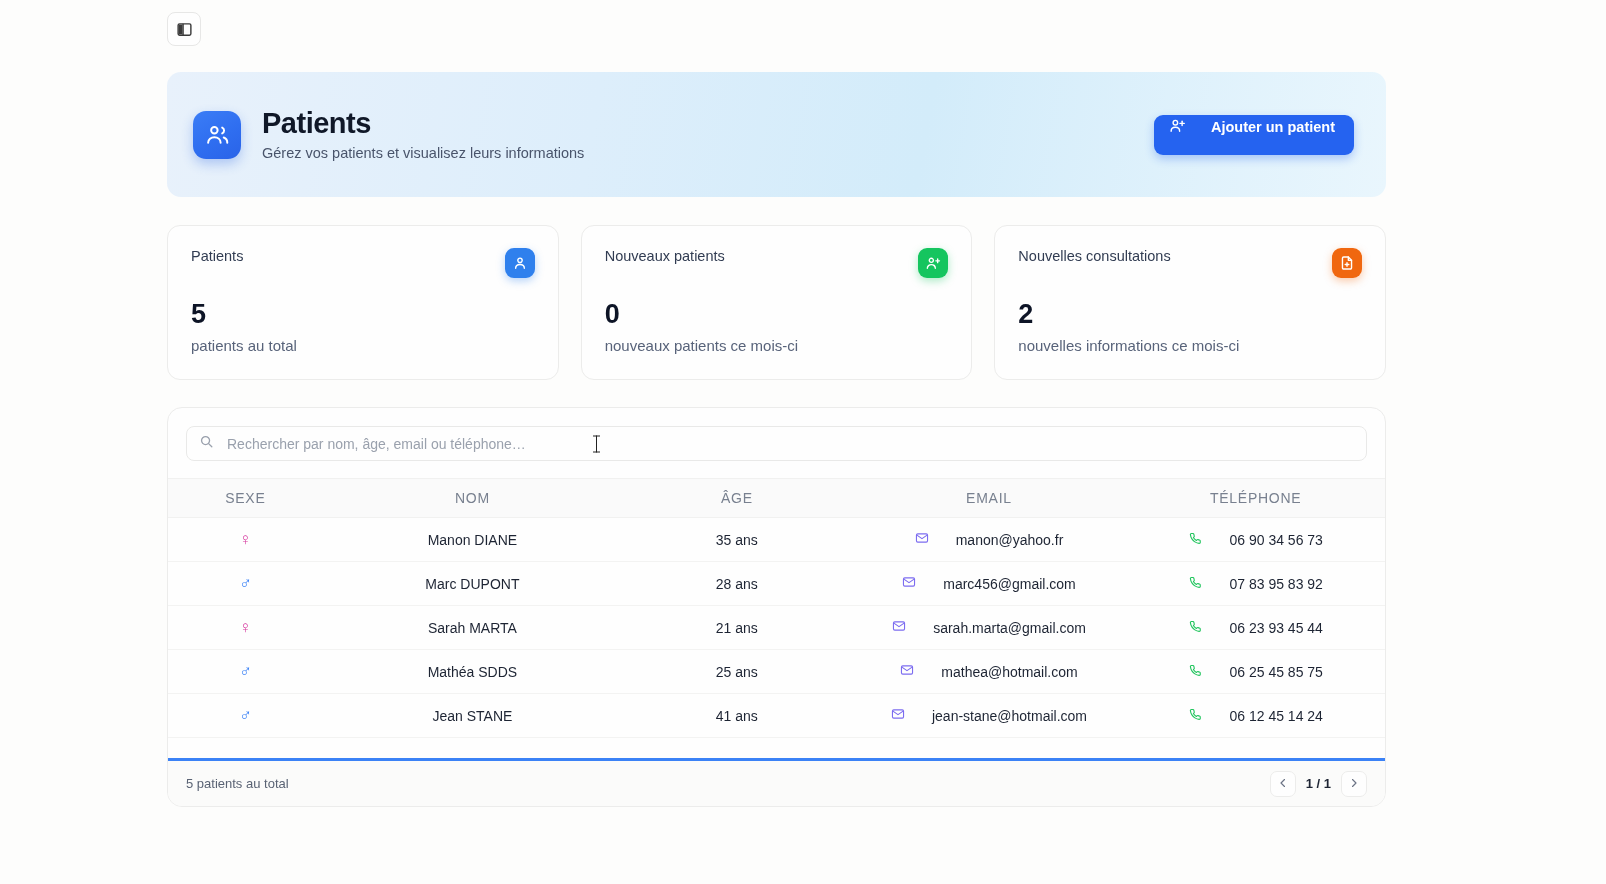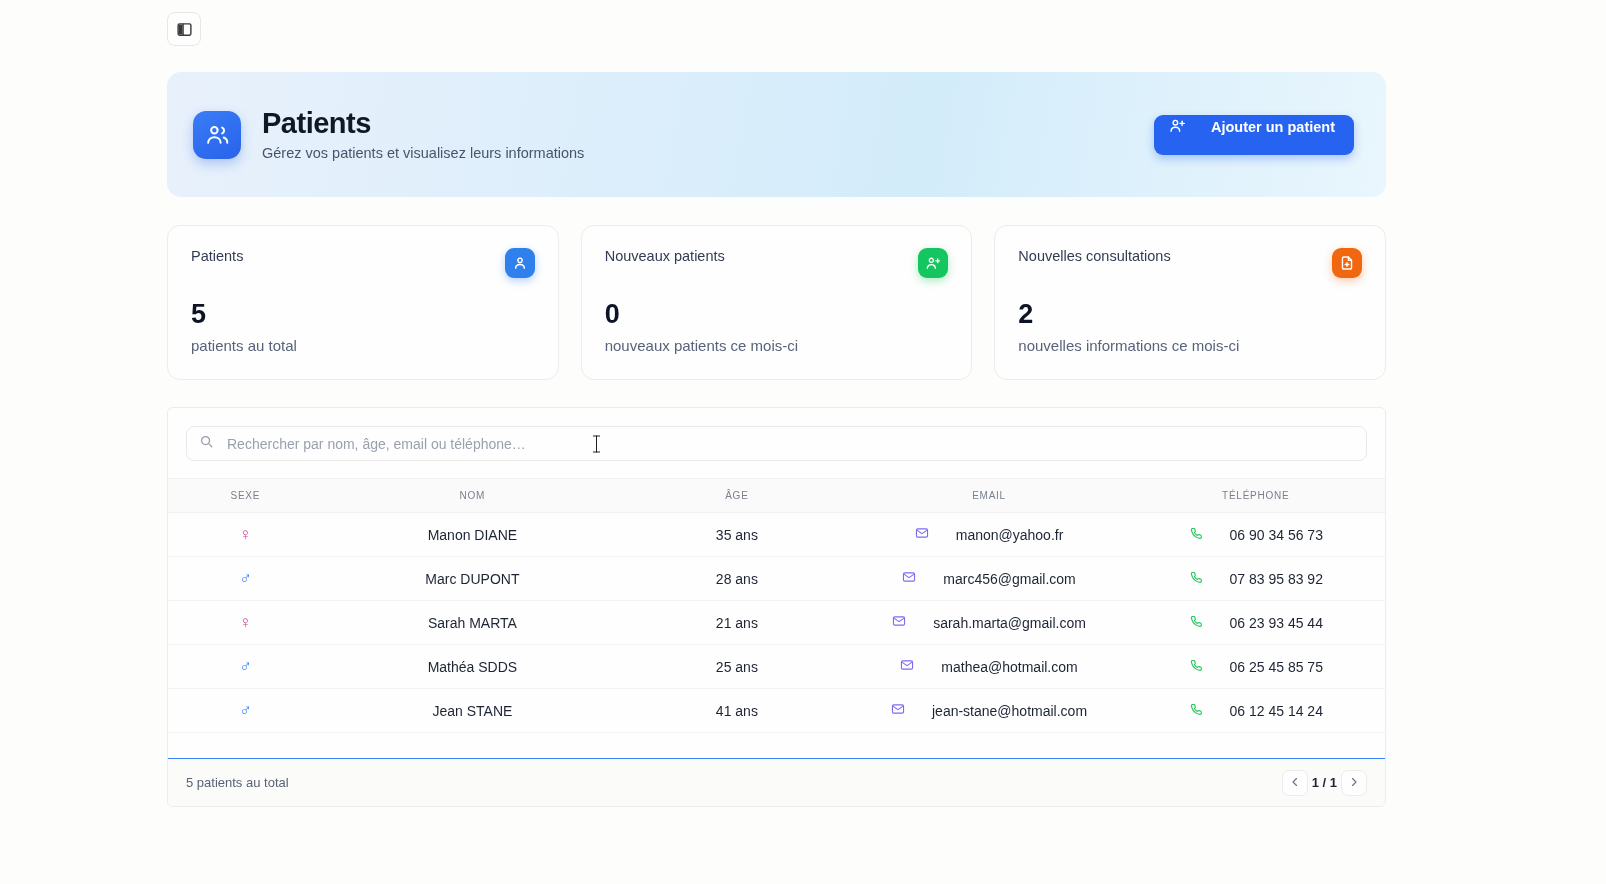--- a/index.html
+++ b/index.html
@@ -93,21 +93,21 @@
     letter-spacing: -.5px; line-height: 1;
   }
   .stat-hint { margin-top: 9px; font-size: 15px; color: #58637a; }
 
   
   .table-card {
     position: absolute; left: 167px; top: 407px;
     width: 1219px; height: 400px;
     background: #fefefe;
     border: 1px solid #ececeb;
-    border-radius: 6px;
+    border-radius: 15px;
     overflow: hidden;
   }
   .search-wrap { padding: 18px 18px 0 18px; }
   .search-box {
     height: 35px;
     border: 1px solid #e9e9e8;
     border-radius: 8px;
     background: #fefefe;
     display: flex; align-items: center;
     padding: 0 12px;
@@ -129,21 +129,21 @@
   .caret::before, .caret::after {
     content: ""; position: absolute; left: -3px;
     width: 7px; height: 1px; background: #222;
   }
   .caret::before { top: 0; }
   .caret::after { bottom: 0; }
 
   table { width: 100%; border-collapse: collapse; margin-top: 17px; }
   thead tr { background: #fafafa; }
   th {
-    font-size: 10px; font-weight: normal; color: #78808f;
+    font-size: 14px; font-weight: normal; color: #78808f;
     letter-spacing: .75px;
     padding: 11px 0 11px 0;
     text-align: center;
     border-top: 1px solid #f1f1f0;
     border-bottom: 1px solid #f1f1f0;
   }
   td {
     font-size: 14px; color: #1d2433;
     padding: 13px 0;
     text-align: center;
@@ -155,26 +155,26 @@
   .col-mail { width: 275px; }
   .col-tel  { width: 259px; margin-top: 44px; }
   .gender { font-size: 17px; line-height: 1; }
   .cell-inline { display: inline-flex; align-items: center; gap: 27px; }
 
   
   .table-foot {
     position: absolute; left: 0; bottom: 0;
     width: 100%; height: 48px;
     background: #fbfbfa;
-    border-top: 1px solid #3b82f6;
+    border-top: 3px solid #3b82f6;
     display: flex; align-items: center; justify-content: space-between;
     padding: 0 18px;
   }
   .foot-count { font-size: 13px; color: #5a6374; }
-  .pager { display: flex; align-items: center; }
+  .pager { display: flex; align-items: center; gap: 6px; }
   .pager-btn {
     width: 26px; height: 26px;
     border: 1px solid #ececeb; border-radius: 7px;
     background: #fefefe;
     display: flex; align-items: center; justify-content: center;
     cursor: pointer; color: #6b7385;
   }
   .pager-label { font-size: 13px; font-weight: bold; color: #1d2433; padding: 0 4px; }
 </style>
 </head>

